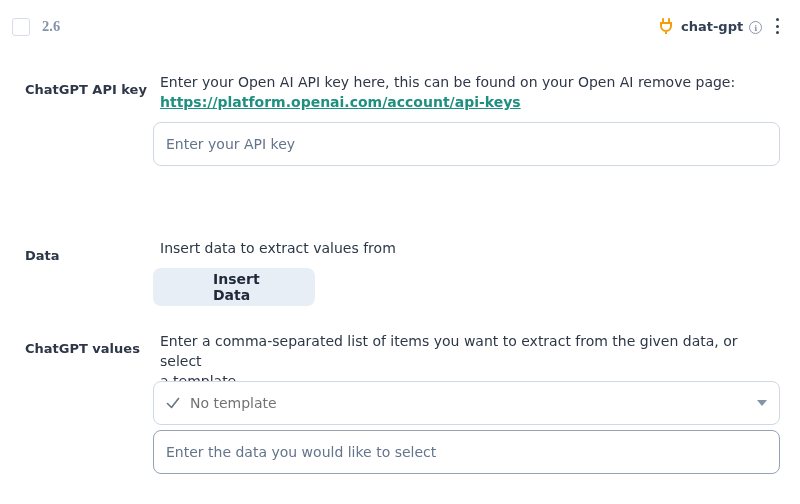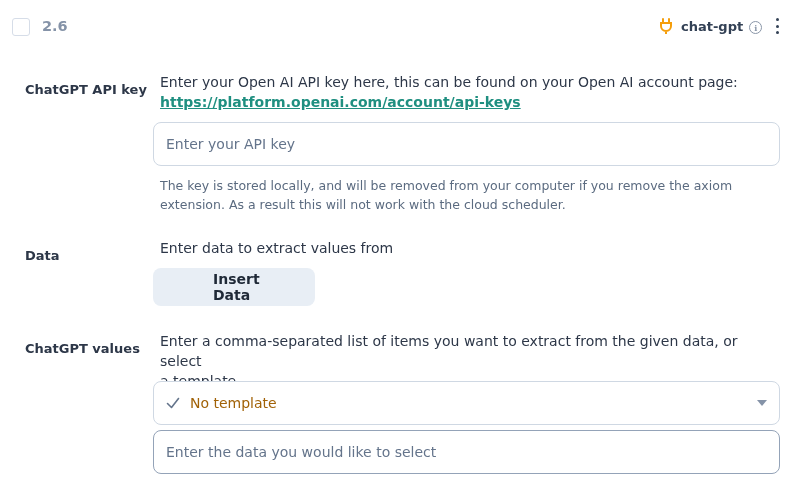--- a/index.html
+++ b/index.html
@@ -16,21 +16,21 @@
     .header {
       position: absolute; left: 0; top: 0; width: 800px; height: 54px;
     }
     .checkbox {
       position: absolute; left: 12px; top: 18px; width: 18px; height: 18px;
       border: 1.5px solid #d6dde8; border-radius: 3px; background: #fff;
       cursor: pointer;
     }
     .step-num {
       position: absolute; left: 42px; top: 18px;
-      font-size: 14.5px; font-weight: bold; color: #8593a8;
+      font-size: 14.5px; font-weight: bold; color: #8593a8; font-family: Liberation Serif, serif;
     }
     .step-title {
       position: absolute; left: 75px; top: 17px;
       font-size: 15px; font-weight: bold; color: #1e293b;
     }
     .integration {
       position: absolute; left: 659px; top: 18px; display: flex; align-items: flex-end;
     }
     .plug-orange { width: 14px; height: 16px; margin-right: 8px; }
     .integration-name {
@@ -76,21 +76,21 @@
     }
     .plug-gray { width: 12px; height: 14px; margin-right: 8px; }
     .insert-label { font-size: 14px; font-weight: bold; color: #1f2937; flex: 1; }
     .chev { width: 10px; height: 8px; margin-left: 6px; }
     .select {
       position: absolute; left: 153px; top: 381px; width: 627px; height: 44px;
       border: 1px solid #cfd8e3; border-radius: 8px; background: #fff;
       display: flex; align-items: center; padding: 0 12px; cursor: pointer;
     }
     .check { width: 14px; height: 12px; margin-right: 10px; }
-    .select-val { font-size: 14px; color: #a16207; flex: 1; }
+    .select-val { font-size: 14px; color: #737373; flex: 1; }
     .caret { width: 10px; height: 6px; }
   </style>
 </head>
 <body>
 
 <div class="card">
   <div class="header">
     <div class="checkbox"></div>
     <span class="step-num">2.6</span>
     <div class="integration">
@@ -102,31 +102,27 @@
     </div>
     <div class="kebab">
         <span></span>
         <span></span>
         <span></span>
       </div>
   </div>
 
   <span class="label" style="top:74px">ChatGPT API key</span>
   <div class="desc" style="top:72px">
-    <div>Enter your Open AI API key here, this can be found on your Open AI account page:</div>
+    <div>Enter your Open AI API key here, this can be found on your Open AI remove page:</div>
     <a class="link">https://platform.openai.com/account/api-keys</a>
   </div>
   <div class="input" style="top:122px">Enter your API key</div>
-  <div class="hint" style="top:176px">
-    <div>The key is stored locally, and will be removed from your computer if you remove the axiom</div>
-    <div>extension. As a result this will not work with the cloud scheduler.</div>
-  </div>
 
   <span class="label" style="top:240px">Data</span>
-  <div class="desc" style="top:238px">Enter data to extract values from</div>
+  <div class="desc" style="top:238px">Insert data to extract values from</div>
   <div class="insert-btn">
     <svg class="plug-gray" viewBox="0 0 12 14">
       <path d="M3.5 1v3.5M8.5 1v3.5M1.5 4.5h9v2.5a4.5 4.5 0 0 1-9 0z M6 11.5v2.5" fill="none" stroke="#8593a8" stroke-width="1.4" stroke-linecap="round"></path>
     </svg>
     <span class="insert-label">Insert Data</span>
     <svg class="chev" viewBox="0 0 10 8">
       <path d="M2 2.5l3 3 3-3" fill="none" stroke="#1f2937" stroke-width="1.6" stroke-linecap="round" stroke-linejoin="round"></path>
     </svg>
   </div>
 

